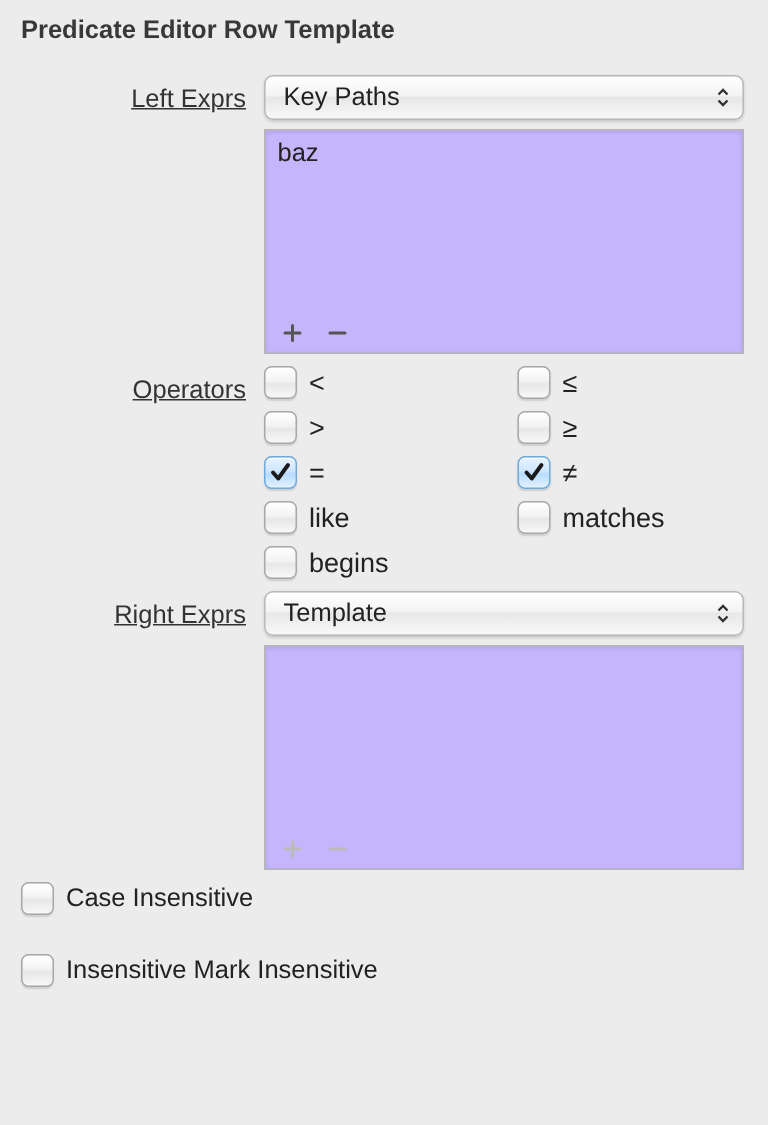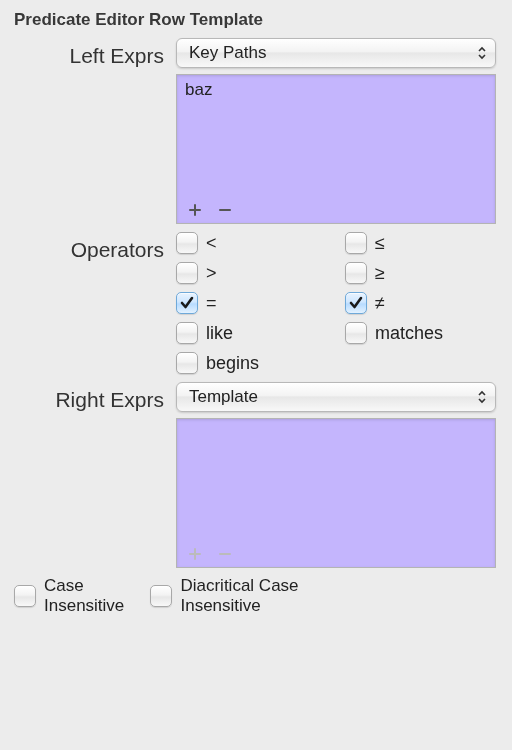--- a/index.html
+++ b/index.html
@@ -13,35 +13,36 @@
     color: #222;
     -webkit-font-smoothing: antialiased;
   }
   .panel {
     padding: 10px 14px 14px 14px;
   }
   .panel-title {
     font-weight: bold;
     font-size: 17px;
     color: #383838;
-    margin: 0 0 8px 0;
+    margin: 0 0 20px 0;
   }
   .row {
     display: flex;
     align-items: flex-start;
     margin-bottom: 8px;
   }
   .row-label {
     width: 150px;
     flex: 0 0 150px;
     text-align: right;
     padding-right: 12px;
     padding-top: 6px;
-    font-size: 21px;
+    font-size: 17px;
     color: #333;
+    text-decoration: underline;
   }
   .row-content {
     flex: 1 1 auto;
     min-width: 0;
   }
 
   
   .aqua-popup {
     position: relative;
     width: 320px;
@@ -154,22 +155,22 @@
   }
   .aqua-check svg {
     display: none;
   }
   .aqua-check.checked svg {
     display: block;
   }
 
   .options-list {
     display: flex;
-    flex-direction: row;
-    gap: 8px;
+    flex-direction: column;
+    gap: 26px;
     width: 330px;
   }
   .option-row {
     display: flex;
     align-items: center;
     gap: 8px;
     font-size: 17px;
   }
 </style>
 </head>
@@ -300,19 +301,19 @@
   <div class="row">
     <div class="row-content">
       <div class="options-list" id="options-list">
 
       <div class="option-row">
             <span class="aqua-check"></span>
             <span>Case Insensitive</span>
           </div>
           <div class="option-row">
             <span class="aqua-check"></span>
-            <span>Diacritical Case Insensitive</span>
+            <span>Insensitive Mark Insensitive</span>
           </div>
         </div>
     </div>
   </div>
 
 </div>
 
 </body></html>

